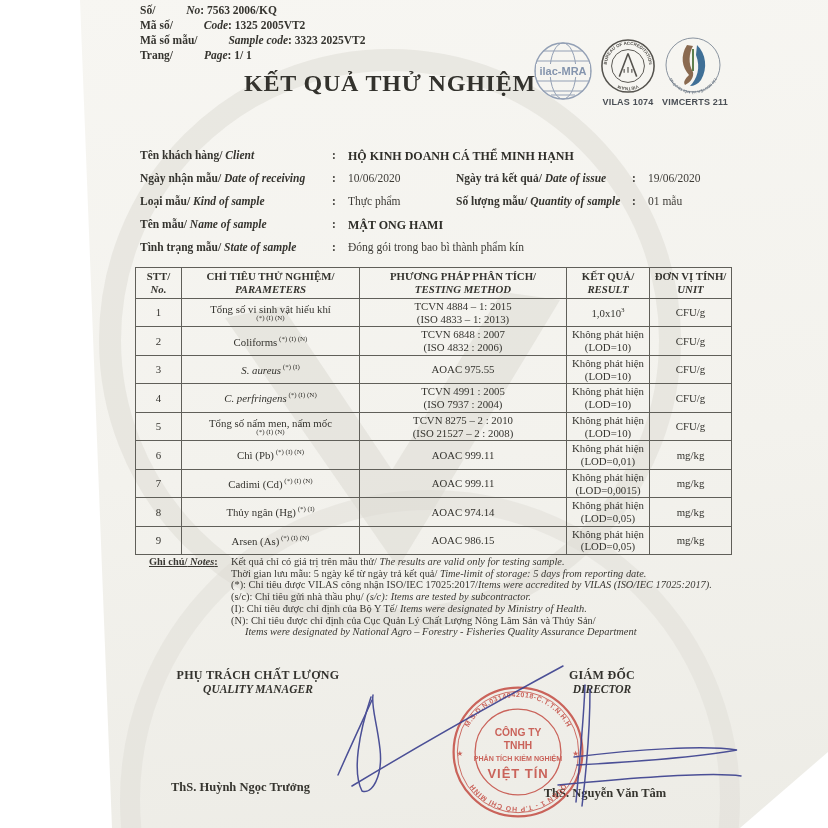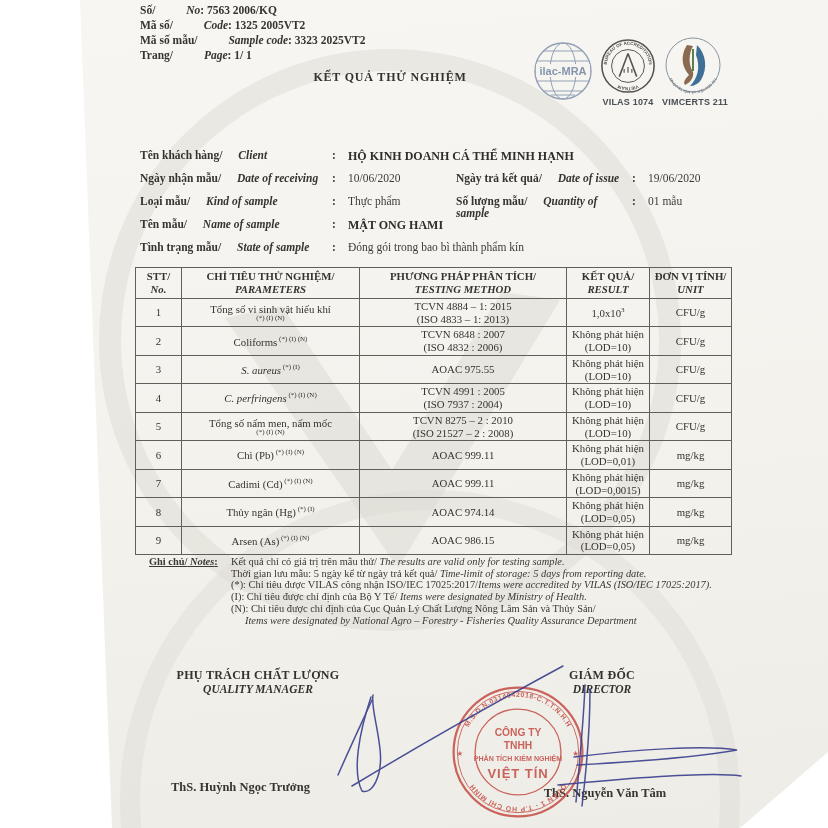--- a/index.html
+++ b/index.html
@@ -22,28 +22,28 @@
   
   .hdr{position:absolute;left:140px;top:3px;font-size:11.5px;font-weight:bold;line-height:15px;color:#35342f;}
   .hdr .en{font-style:italic;padding-left:28px;}
 
   
   .logo{position:absolute;}
   .logo-label{position:absolute;font-family:"Liberation Sans",sans-serif;font-weight:bold;font-size:9px;color:#4a4f55;text-align:center;letter-spacing:.2px;}
 
   
   .title-block{position:absolute;left:140px;top:70px;width:500px;text-align:center;color:#33322d;}
-  .title-vi{font-size:12px;font-weight:bold;letter-spacing:.8px;}
+  .title-vi{font-size:24px;font-weight:bold;letter-spacing:.8px;}
   .title-en{font-size:15px;font-weight:bold;font-style:italic;letter-spacing:.6px;}
 
   
   .info{position:absolute;left:140px;top:149px;width:580px;font-size:11.5px;}
   .info-row{display:flex;height:23px;align-items:flex-start;}
   .ilabel{font-weight:bold;color:#35342f;}
-  .ilabel .en{font-style:italic;padding-left:13px;}
+  .ilabel .en{font-style:italic;}
   .l1{width:192px;}
   .l2{width:176px;}
   .colon{width:16px;font-weight:bold;}
   .v1{width:108px;}
   .vflex{flex:1;}
   .strong{font-weight:bold;font-size:12px;color:#2f2e29;}
 
   
   table.results{
     position:absolute;left:135px;top:267px;border-collapse:collapse;
@@ -323,20 +323,21 @@
         </tr>
       </tbody>
   </table>
 
   <div class="notes">
     <span class="notes-label"><span>Ghi chú/</span><span class="en"> Notes</span><span>:</span></span>
     <div class="note-lines">
         <div class="note-line"><span>Kết quả chỉ có giá trị trên mẫu thử/ </span><span class="en">The results are valid only for testing sample.</span></div>
         <div class="note-line"><span>Thời gian lưu mẫu: 5 ngày kể từ ngày trả kết quả/ </span><span class="en">Time-limit of storage: 5 days from reporting date.</span></div>
         <div class="note-line"><span>(*): Chỉ tiêu được VILAS công nhận ISO/IEC 17025:2017/</span><span class="en">Items were accredited by VILAS (ISO/IEC 17025:2017).</span></div>
+        <div class="note-line"><span>(s/c): Chỉ tiêu gửi nhà thầu phụ/ </span><span class="en">(s/c): Items are tested by subcontractor.</span></div>
         <div class="note-line"><span>(I): Chỉ tiêu được chỉ định của Bộ Y Tế/ </span><span class="en">Items were designated by Ministry of Health.</span></div>
         <div class="note-line"><span>(N): Chỉ tiêu được chỉ định của Cục Quản Lý Chất Lượng Nông Lâm Sản và Thủy Sản/</span><span class="en"></span></div>
         <div class="note-line indent"><span></span><span class="en">Items were designated by National Agro – Forestry - Fisheries Quality Assurance Department</span></div>
       </div>
   </div>
 
   <div class="sig-title sig-left">
     <div class="t1">PHỤ TRÁCH CHẤT LƯỢNG</div>
     <div class="t2">QUALITY MANAGER</div>
   </div>

